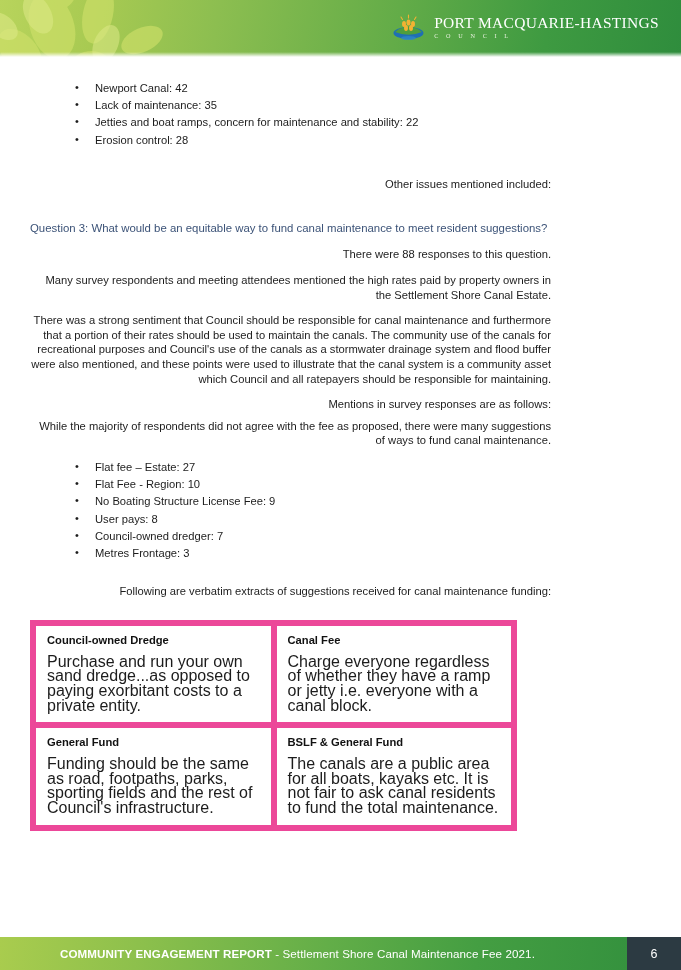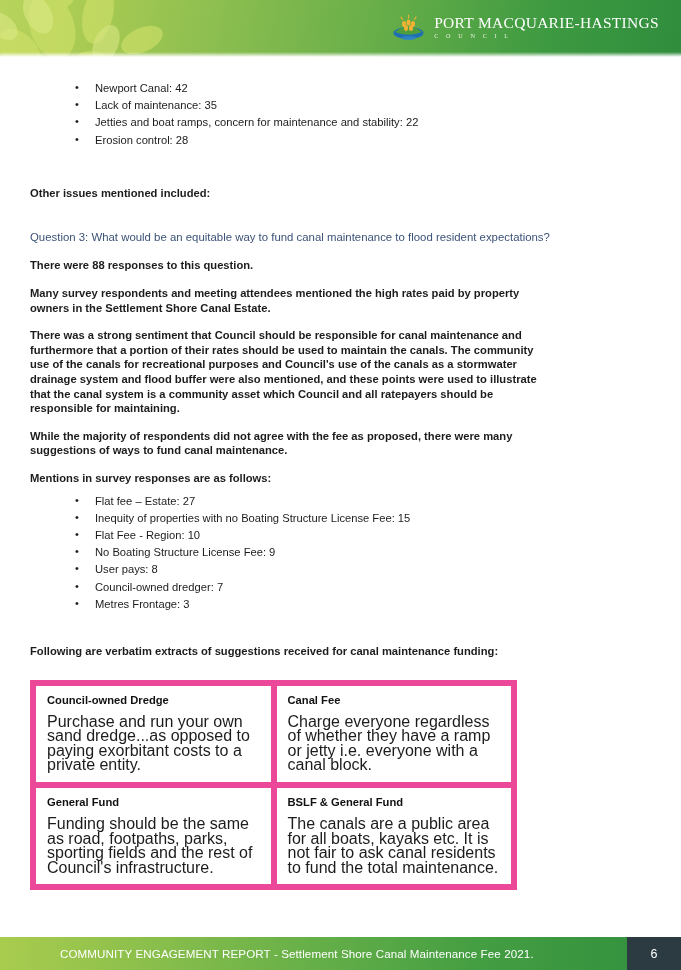--- a/index.html
+++ b/index.html
@@ -70,24 +70,23 @@
   .page {
     position: relative;
     padding: 0 30px;
     box-sizing: border-box;
     width: 581px;
   }
 
   p.body-text {
     font-size: 11.2px;
     line-height: 14.6px;
-    margin: 13px 0 11px 0;
+    margin: 4px 0 11px 0;
     color: #1c1c1c;
-    text-align: left;
-    font-weight: bold;
+    text-align: right;
   }
   p.tight { margin-bottom: 7px; }
 
   h2.question {
     font-size: 11.4px;
     line-height: 15px;
     font-weight: 400;
     color: #3b5277;
     margin: 0 0 11px 0;
     max-width: 545px;
@@ -162,21 +161,21 @@
     align-items: center;
     padding-left: 60px;
     box-sizing: border-box;
   }
   .footer-text {
     color: #ffffff;
     font-size: 11.6px;
     letter-spacing: .1px;
     white-space: nowrap;
   }
-  .footer-text b { font-weight: normal; text-align: right; }
+  .footer-text b { font-weight: bold; text-align: right; }
   .footer-page {
     width: 54px;
     background: #2c3a42;
     color: #ffffff;
     display: flex;
     align-items: center;
     justify-content: center;
     font-size: 12.5px;
   }
 </style>
@@ -238,32 +237,31 @@
     <li>Erosion control: 28</li>
   </ul>
 
   <div class="spacer-md"></div>
 
   <p class="body-text tight">Other issues mentioned included:</p>
 
 
   <div class="spacer-lg"></div>
 
-  <h2 class="question">Question 3: What would be an equitable way to fund canal maintenance to flood resident expectations?</h2>
+  <h2 class="question">Question 3: What would be an equitable way to fund canal maintenance to meet resident suggestions?</h2>
 
   <p class="body-text">There were 88 responses to this question.</p>
   <p class="body-text">Many survey respondents and meeting attendees mentioned the high rates paid by property owners in the Settlement Shore Canal Estate.</p>
   <p class="body-text">There was a strong sentiment that Council should be responsible for canal maintenance and furthermore that a portion of their rates should be used to maintain the canals. The community use of the canals for recreational purposes and Council's use of the canals as a stormwater drainage system and flood buffer were also mentioned, and these points were used to illustrate that the canal system is a community asset which Council and all ratepayers should be responsible for maintaining.</p>
+  <p class="body-text tight">Mentions in survey responses are as follows:</p>
+
   <p class="body-text">While the majority of respondents did not agree with the fee as proposed, there were many suggestions of ways to fund canal maintenance.</p>
-
-  <p class="body-text tight">Mentions in survey responses are as follows:</p>
 
   <ul class="bullets">
     <li>Flat fee – Estate: 27</li>
-    <li>Inequity of properties with no Boating Structure License Fee: 15</li>
     <li>Flat Fee - Region: 10</li>
     <li>No Boating Structure License Fee: 9</li>
     <li>User pays: 8</li>
     <li>Council-owned dredger: 7</li>
     <li>Metres Frontage: 3</li>
   </ul>
 
   <div class="spacer-sm"></div>
 
   <p class="body-text">Following are verbatim extracts of suggestions received for canal maintenance funding:</p>

